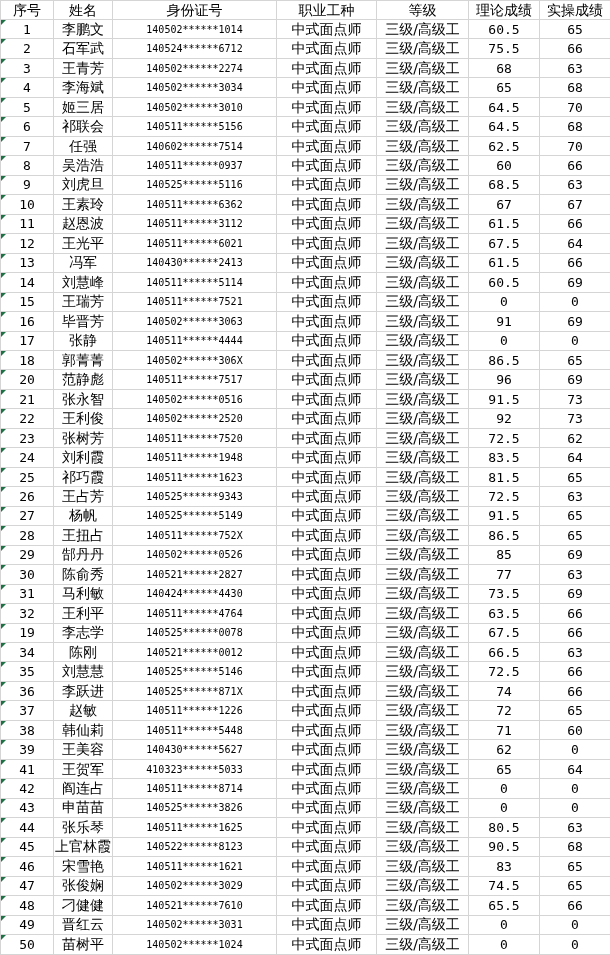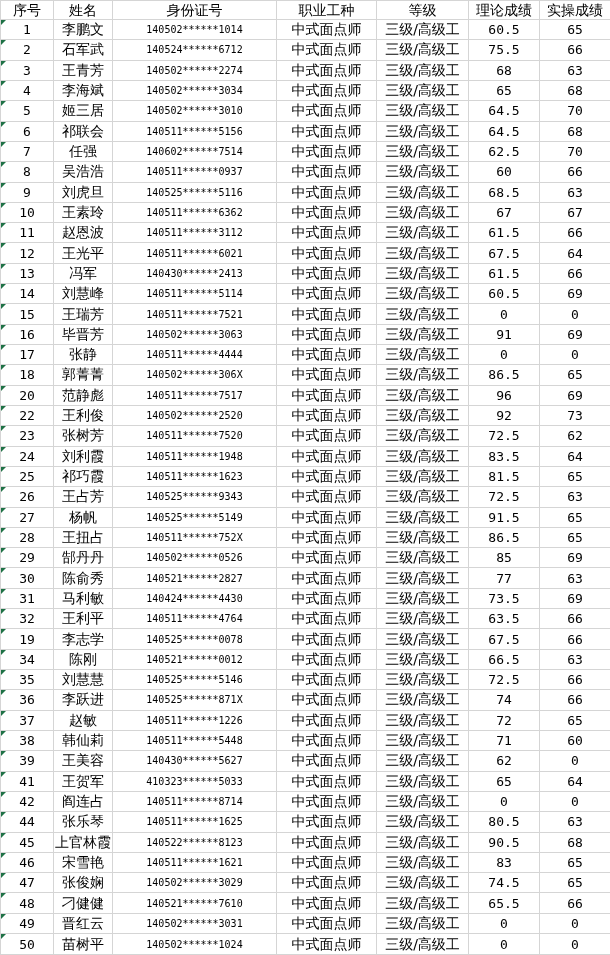--- a/index.html
+++ b/index.html
@@ -248,20 +248,29 @@
         <tr>
     <td class="c-num"><span class="err-tri"></span><span class="val">20</span></td>
     <td class="c-cjk"><span class="val">范静彪</span></td>
     <td class="c-id"><span class="val">140511******7517</span></td>
     <td class="c-cjk"><span class="val">中式面点师</span></td>
     <td class="c-cjk"><span class="val">三级/高级工</span></td>
     <td class="c-num"><span class="val">96</span></td>
     <td class="c-num"><span class="val">69</span></td>
   </tr>
         <tr>
+    <td class="c-num"><span class="err-tri"></span><span class="val">21</span></td>
+    <td class="c-cjk"><span class="val">张永智</span></td>
+    <td class="c-id"><span class="val">140502******0516</span></td>
+    <td class="c-cjk"><span class="val">中式面点师</span></td>
+    <td class="c-cjk"><span class="val">三级/高级工</span></td>
+    <td class="c-num"><span class="val">91.5</span></td>
+    <td class="c-num"><span class="val">73</span></td>
+  </tr>
+        <tr>
     <td class="c-num"><span class="err-tri"></span><span class="val">22</span></td>
     <td class="c-cjk"><span class="val">王利俊</span></td>
     <td class="c-id"><span class="val">140502******2520</span></td>
     <td class="c-cjk"><span class="val">中式面点师</span></td>
     <td class="c-cjk"><span class="val">三级/高级工</span></td>
     <td class="c-num"><span class="val">92</span></td>
     <td class="c-num"><span class="val">73</span></td>
   </tr>
         <tr>
     <td class="c-num"><span class="err-tri"></span><span class="val">23</span></td>
@@ -422,20 +431,29 @@
     <td class="c-id"><span class="val">410323******5033</span></td>
     <td class="c-cjk"><span class="val">中式面点师</span></td>
     <td class="c-cjk"><span class="val">三级/高级工</span></td>
     <td class="c-num"><span class="val">65</span></td>
     <td class="c-num"><span class="val">64</span></td>
   </tr>
         <tr>
     <td class="c-num"><span class="err-tri"></span><span class="val">42</span></td>
     <td class="c-cjk"><span class="val">阎连占</span></td>
     <td class="c-id"><span class="val">140511******8714</span></td>
+    <td class="c-cjk"><span class="val">中式面点师</span></td>
+    <td class="c-cjk"><span class="val">三级/高级工</span></td>
+    <td class="c-num"><span class="val">0</span></td>
+    <td class="c-num"><span class="val">0</span></td>
+  </tr>
+        <tr>
+    <td class="c-num"><span class="err-tri"></span><span class="val">43</span></td>
+    <td class="c-cjk"><span class="val">申苗苗</span></td>
+    <td class="c-id"><span class="val">140525******3826</span></td>
     <td class="c-cjk"><span class="val">中式面点师</span></td>
     <td class="c-cjk"><span class="val">三级/高级工</span></td>
     <td class="c-num"><span class="val">0</span></td>
     <td class="c-num"><span class="val">0</span></td>
   </tr>
         <tr>
     <td class="c-num"><span class="err-tri"></span><span class="val">44</span></td>
     <td class="c-cjk"><span class="val">张乐琴</span></td>
     <td class="c-id"><span class="val">140511******1625</span></td>
     <td class="c-cjk"><span class="val">中式面点师</span></td>

